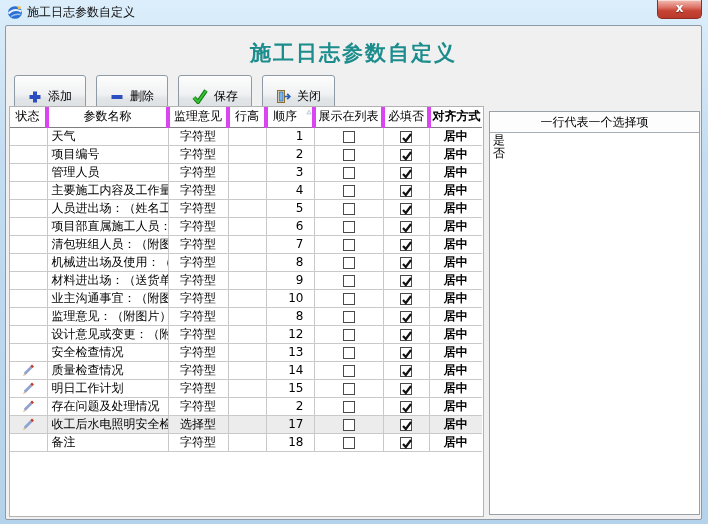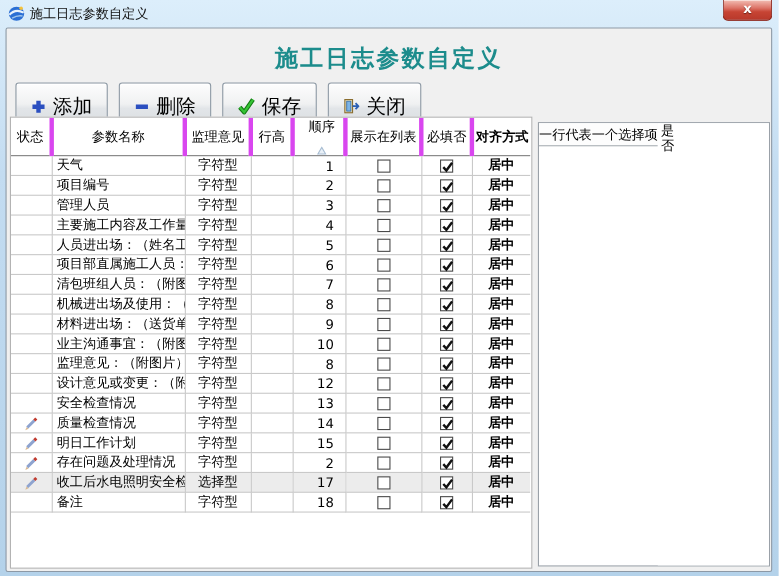--- a/index.html
+++ b/index.html
@@ -26,51 +26,51 @@
     background:#f0f0f0; border:1px solid #8d99a6; border-radius:2px; }
 
   .page-title { position:absolute; top:13px; left:0; right:0; text-align:center;
     font-size:21px; font-weight:bold; color:#1c8c8c; letter-spacing:2px; }
 
   
   .toolbar { position:absolute; top:49px; left:8px; display:flex; gap:10px; }
   .tb-btn { display:flex; align-items:center; gap:6px; height:43px; padding:0 13px;
     border:1px solid #8e9aa5; border-radius:3px; cursor:pointer;
     background:linear-gradient(180deg,#fdfdfd 0%,#f0f1f2 45%,#e2e5e8 55%,#d8dce0 100%);
-    box-shadow:inset 0 1px 0 #fff; font-size:18px; }
+    box-shadow:inset 0 1px 0 #fff; font-size:12px; }
   .tb-btn svg { display:block; }
 
   
   .table-wrap { position:absolute; left:3px; top:80px; width:475px; bottom:2px;
     background:#fff; border:1px solid #b3b3b3; overflow:hidden; }
   table { border-collapse:collapse; table-layout:fixed; width:472px; }
   th { height:20px; font-weight:normal; font-size:12px; background:#fff;
     border-right:4px solid #d946ef; border-bottom:1px solid #7f7f7f;
     text-align:center; white-space:nowrap; overflow:hidden; cursor:pointer; }
   td { height:18px; font-size:12px; border-right:1px solid #c9c9c9;
     border-bottom:1px solid #c9c9c9; white-space:nowrap; overflow:hidden;
     padding:0 2px; vertical-align:middle; }
   tr.selected td { background:#ececec; }
   th:last-child, td:last-child { border-right:none;font-weight:bold; }
   .c-status { text-align:center; }
   .c-name { text-align:left; padding-left:4px; }
   .c-type { text-align:center; }
   .c-order { text-align:right; padding-right:10px; }
   .c-align { text-align:center; }
   .c-show, .c-required { text-align:center; }
-  .th-order { display:flex; align-items:center; justify-content:flex-start; padding-left:5px; gap:9px;flex-direction:column; }
+  .th-order { display:flex; align-items:flex-start; justify-content:flex-start; padding-left:5px; gap:9px; }
   .cb { display:inline-block; width:12px; height:12px; border:1px solid #4a4a4a;
     background:#fff; vertical-align:middle; position:relative; cursor:pointer; }
   .cb svg { position:absolute; left:0; top:0; }
   .pencil { display:inline-block; vertical-align:middle; }
 
   
   .options-label { position:absolute; left:487px; top:68px; font-size:12px; }
   .options-box { position:absolute; left:483px; top:85px; width:211px; bottom:4px;
-    border:1px solid #9aa1a8; background:#fff; display:flex; flex-direction:row; }
+    border:1px solid #9aa1a8; background:#fff; display:flex; flex-direction:column; }
   .options-header { height:21px; line-height:21px; text-align:center; font-size:12px;
     border-bottom:1px solid #a8aeb4; background:#fdfdfd; flex:0 0 auto; }
   .options-input { flex:1 1 auto; border:none; outline:none; resize:none;
     font-family:"DejaVu Sans", sans-serif; font-size:12px; line-height:13px;
     padding:1px 3px; }
 </style>
 </head>
 <body>
 
 <div class="window">

